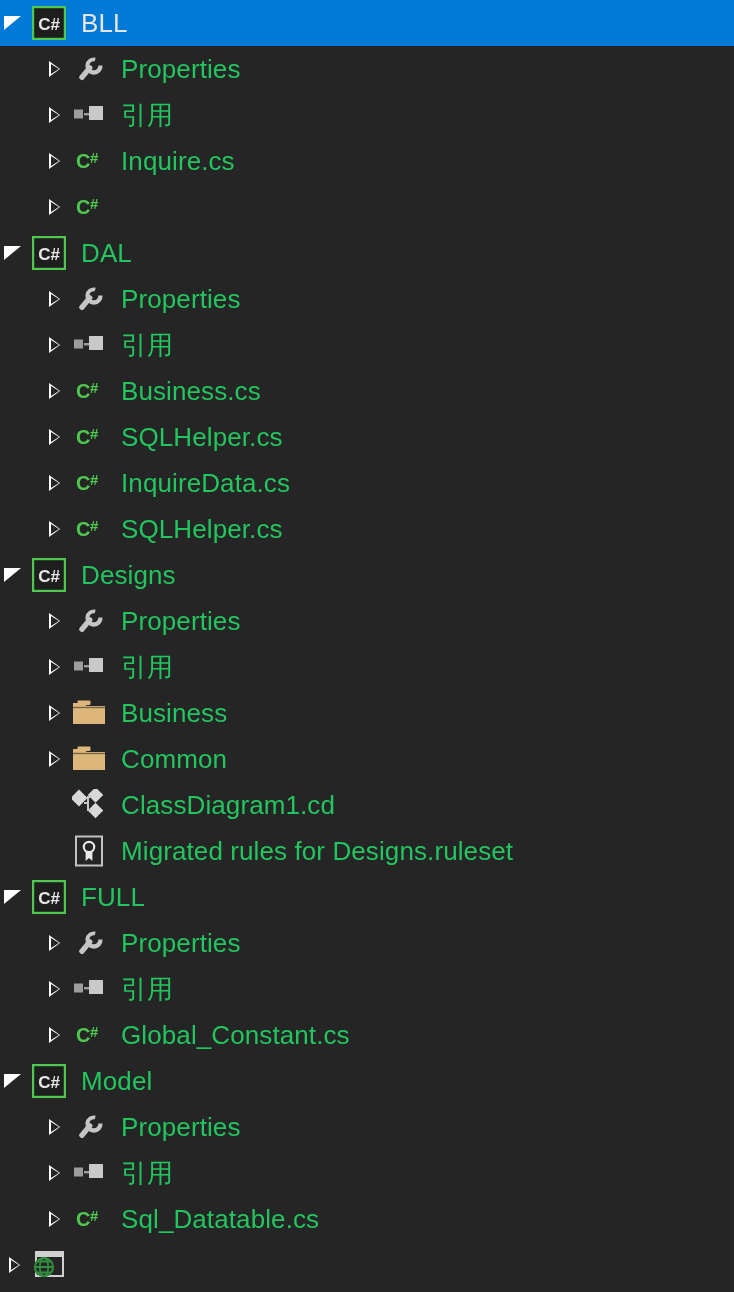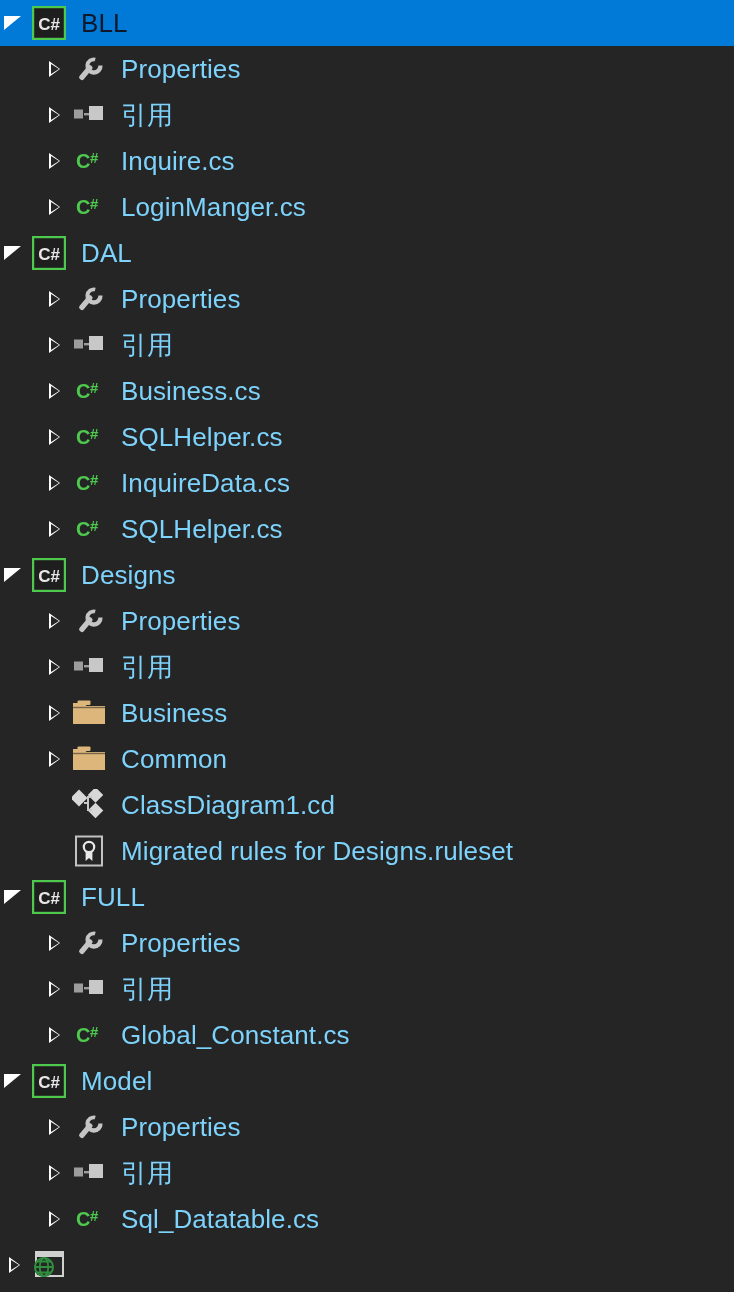--- a/index.html
+++ b/index.html
@@ -73,27 +73,27 @@
     position: relative;
     display: flex;
     align-items: center;
     justify-content: center;
   }
   .icon svg { display: block; }
 
   
   .label {
     font-size: 26px;
-    color: #7dd3fc;
+    color: #22c55e;
     line-height: 46px;
     padding-left: 13px;
     letter-spacing: 0.1px;
   }
   .label.bold { font-weight: bold; }
-  .row.selected .label { color: #0f172a; }
+  .row.selected .label { color: #e5e5e5; }
 </style>
 </head>
 <body>
 
 <div id="tree">
     <div class="row selected">
       <div class="expander expanded"></div>
       <div class="icon">
         <svg width="34" height="34" viewBox="0 0 34 34">
           <rect x="1" y="1" width="32" height="32" fill="#1e1e1e" stroke="#4ec94e" stroke-width="2.4"></rect>
@@ -140,21 +140,20 @@
     </div>
     <div class="row">
       <div class="indent-1"></div>
       <div class="expander collapsed"></div>
       <div class="icon">
         <svg width="34" height="30" viewBox="0 0 34 30">
           <text x="4" y="22" font-family="Liberation Sans, sans-serif" font-size="20" font-weight="bold" fill="#4ec94e">C</text>
           <text x="18" y="17" font-family="Liberation Sans, sans-serif" font-size="15" font-weight="bold" fill="#4ec94e">#</text>
         </svg>
       </div>
-      <div class="label">LoginManger.cs</div>
     </div>
     <div class="row">
       <div class="expander expanded"></div>
       <div class="icon">
         <svg width="34" height="34" viewBox="0 0 34 34">
           <rect x="1" y="1" width="32" height="32" fill="#1e1e1e" stroke="#4ec94e" stroke-width="2.4"></rect>
           <text x="17" y="23.5" text-anchor="middle" font-family="Liberation Sans, sans-serif" font-size="17" font-weight="bold" fill="#e8e8e8">C#</text>
         </svg>
       </div>
       <div class="label">DAL</div>

